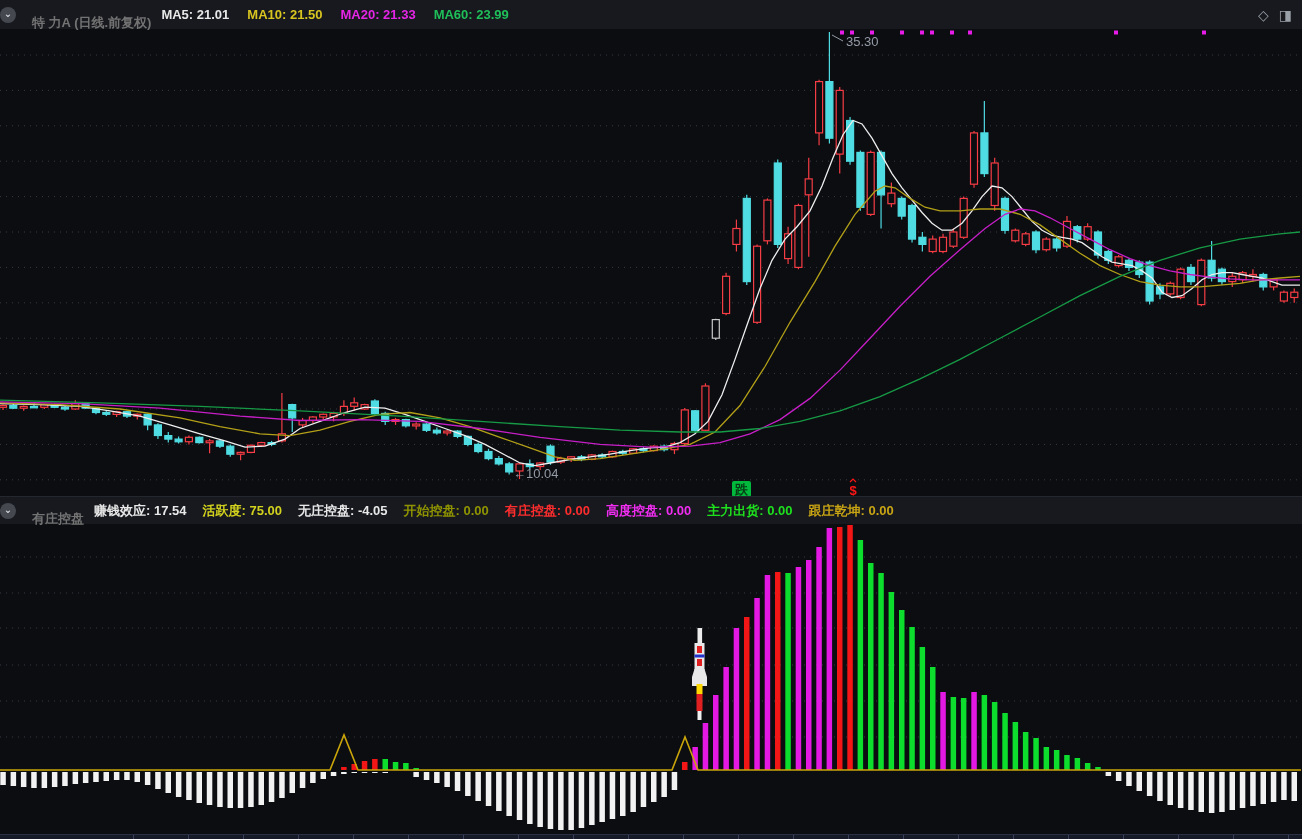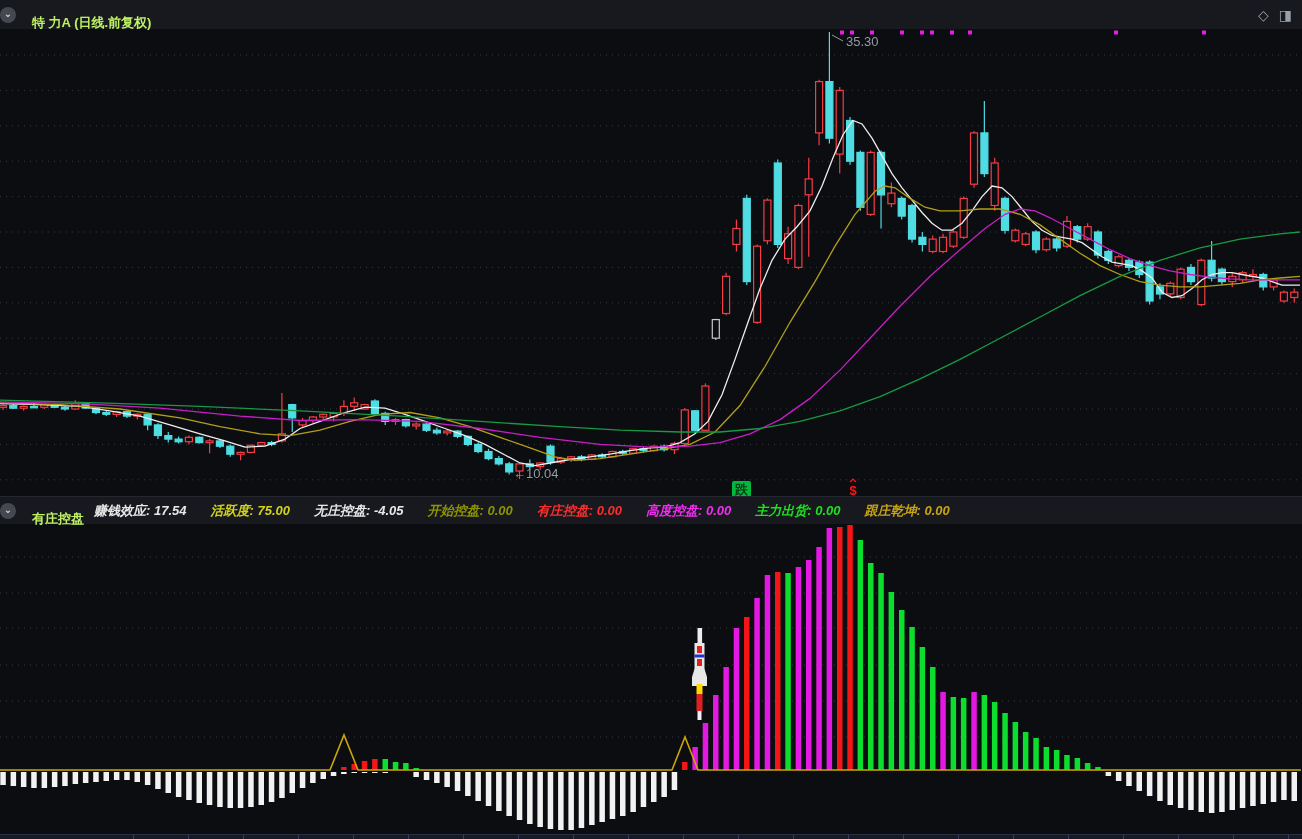--- a/index.html
+++ b/index.html
@@ -2,43 +2,44 @@
 <html><head>
 <meta charset="utf-8">
 <style>
   html,body{margin:0;padding:0;background:#000;}
   .page{width:1302px;height:839px;position:relative;overflow:hidden;background:#0b0d11;
         font-family:"Liberation Sans","DejaVu Sans",sans-serif;}
   .hdr{position:absolute;left:0;right:0;height:29px;display:flex;align-items:center;
        background:#17191e;font-size:13px;font-weight:bold;white-space:nowrap;}
   .hdr-top{top:0;}
   .hdr-sub{top:496px;height:28px;border-top:1px solid #24272e;box-sizing:border-box;}
-  .title{color:#bef264;margin:16px 10px 0 8px;}
+  .title{color:#737373;margin:16px 10px 0 8px;}
   .chev{width:16px;height:16px;border-radius:50%;background:#45484f;color:#d6d9df;
         font-size:10px;line-height:14px;text-align:center;display:inline-block;margin-right:8px;flex:0 0 auto;}
   .ma-item{margin-right:18px;}
-  .sub-item{margin-right:24px;font-style:italic;}
+  .sub-item{margin-right:16px;}
   .win-icons{margin-left:auto;padding-right:10px;display:flex;gap:10px;color:#9aa0a8;
              font-size:14px;font-weight:normal;}
   .win-icons span{cursor:default;}
   svg{position:absolute;left:0;display:block;}
   #main-svg{top:29px;}
   #sub-svg{top:524px;}
   .axis-strip{position:absolute;left:0;right:0;top:834px;height:5px;background:#171b28;
               border-top:1px solid #2b3145;box-sizing:border-box;}
   .axis-strip i{position:absolute;top:0;width:1px;height:4px;background:#39415c;}
 </style>
 </head>
 <body>
 
 <div class="page">
 
   <div class="hdr hdr-top">
     <span class="chev">⌄</span>
     <span class="title">特 力A (日线.前复权)</span>
+    <span id="ma-items"><span class="ma-item" style="color: rgb(232, 232, 232);">MA5: 21.01</span><span class="ma-item" style="color: rgb(216, 197, 32);">MA10: 21.50</span><span class="ma-item" style="color: rgb(229, 37, 229);">MA20: 21.33</span><span class="ma-item" style="color: rgb(31, 191, 90);">MA60: 23.99</span></span>
     <span class="win-icons" id="win-icons">
         <span>◇</span>
         <span>◨</span>
       </span>
   </div>
 
   <svg id="main-svg" width="1302" height="467" viewBox="0 0 1302 467">
       <line x1="0" y1="26.0" x2="1302" y2="26.0" stroke="#373b42" stroke-width="1" stroke-dasharray="1 5"></line>
       <line x1="0" y1="61.4" x2="1302" y2="61.4" stroke="#373b42" stroke-width="1" stroke-dasharray="1 5"></line>
       <line x1="0" y1="96.8" x2="1302" y2="96.8" stroke="#373b42" stroke-width="1" stroke-dasharray="1 5"></line>

